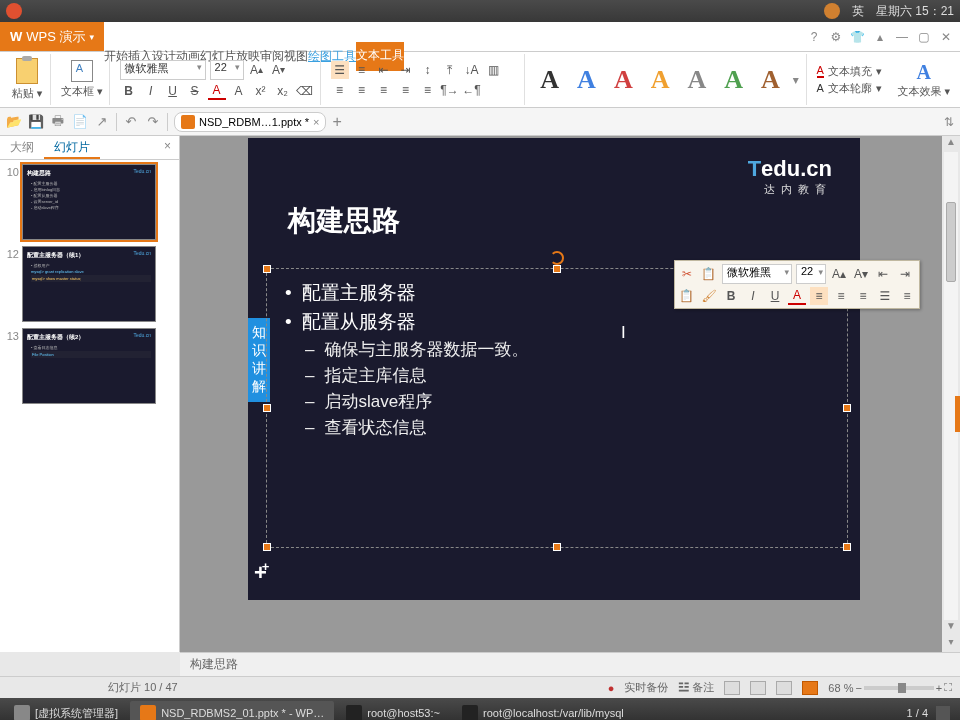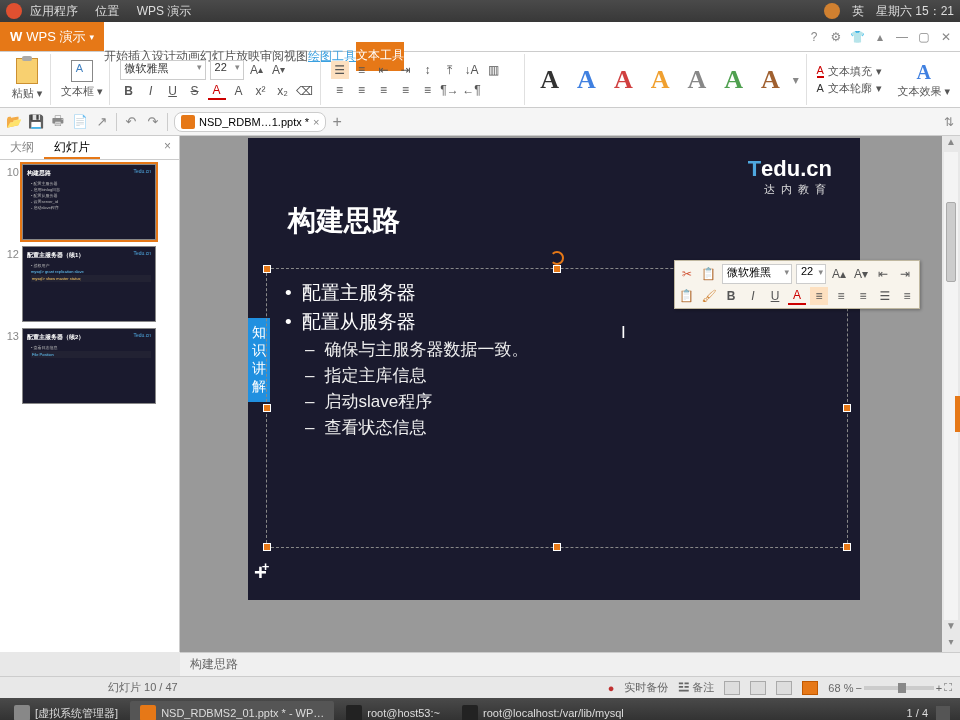--- a/index.html
+++ b/index.html
@@ -29,21 +29,21 @@
 .a-fill { padding:2px 4px; border:1px solid transparent; }
 .text-eff { font-size:11px; color:#555; display:flex; align-items:center; gap:4px; }
 .doc-bar { height:28px; background:#f5f5f5; border-bottom:1px solid #ccc; display:flex; align-items:center; padding:0 6px; gap:6px; }
 .doc-bar .ico { width:16px; height:16px; display:flex; align-items:center; justify-content:center; color:#e67817; font-size:13px; }
 .doc-tab { display:flex; align-items:center; gap:4px; padding:2px 6px; border:1px solid #ccc; border-radius:8px; background:#fff; font-size:11px; }
 .doc-tab .doc-ico { width:14px; height:14px; background:#e67817; border-radius:2px; }
 .main { display:flex; height:516px; }
 .side { width:180px; background:#fff; border-right:1px solid #ccc; display:flex; flex-direction:column; }
 .side-tabs { display:flex; border-bottom:1px solid #ccc; height:24px; }
 .side-tab { padding:3px 10px; font-size:12px; color:#888; cursor:pointer; }
-.side-tab.active { color:#000000; border-bottom:2px solid #e67817; }
+.side-tab.active { color:#0369a1; border-bottom:2px solid #e67817; }
 .side-close { margin-left:auto; padding:3px 8px; color:#888; }
 .thumbs { flex:1; overflow:auto; padding:4px; }
 .thumb-row { display:flex; align-items:flex-start; margin-bottom:6px; }
 .thumb-num { width:18px; text-align:right; font-size:11px; color:#888; padding-right:3px; padding-top:2px; }
 .thumb { width:134px; height:76px; background:#1a1a2e; border:1px solid #888; position:relative; font-size:4px; color:#ddd; padding:4px; }
 .thumb.active { outline:2px solid #e67817; }
 .thumb .t-logo { position:absolute; top:3px; right:4px; font-size:5px; color:#4fa8e0; }
 .thumb .t-title { color:#fff; font-size:6px; font-weight:bold; margin-bottom:3px; }
 .thumb .t-line { color:#bbb; font-size:4px; margin:1px 0 1px 4px; }
 .canvas { flex:1; background:#999; position:relative; overflow:hidden; }
@@ -87,25 +87,20 @@
 .taskbar .titem.active { background:#555; }
 .taskbar .titem .tico { width:16px; height:16px; background:#666; border-radius:2px; }
 .taskbar .tray { margin-left:auto; display:flex; align-items:center; gap:8px; padding:0 6px; }
 .sep { width:1px; height:18px; background:#ccc; }
 </style>
 </head>
 <body>
 
 <div class="top-bar">
   <div class="icon" style="background:#e05030"></div>
-  <div class="left-menu" style="margin-left:8px">
-    <span>应用程序</span>
-    <span>位置</span>
-    <span>WPS 演示</span>
-  </div>
   <div class="right">
     <div class="icon" style="background:#d08030"></div>
     <span>英</span>
     <span>星期六 15：21</span>
   </div>
 </div>
 
 <div class="app-header">
   <div class="wps-btn">
     <span style="font-weight:bold;margin-right:4px">W</span>

